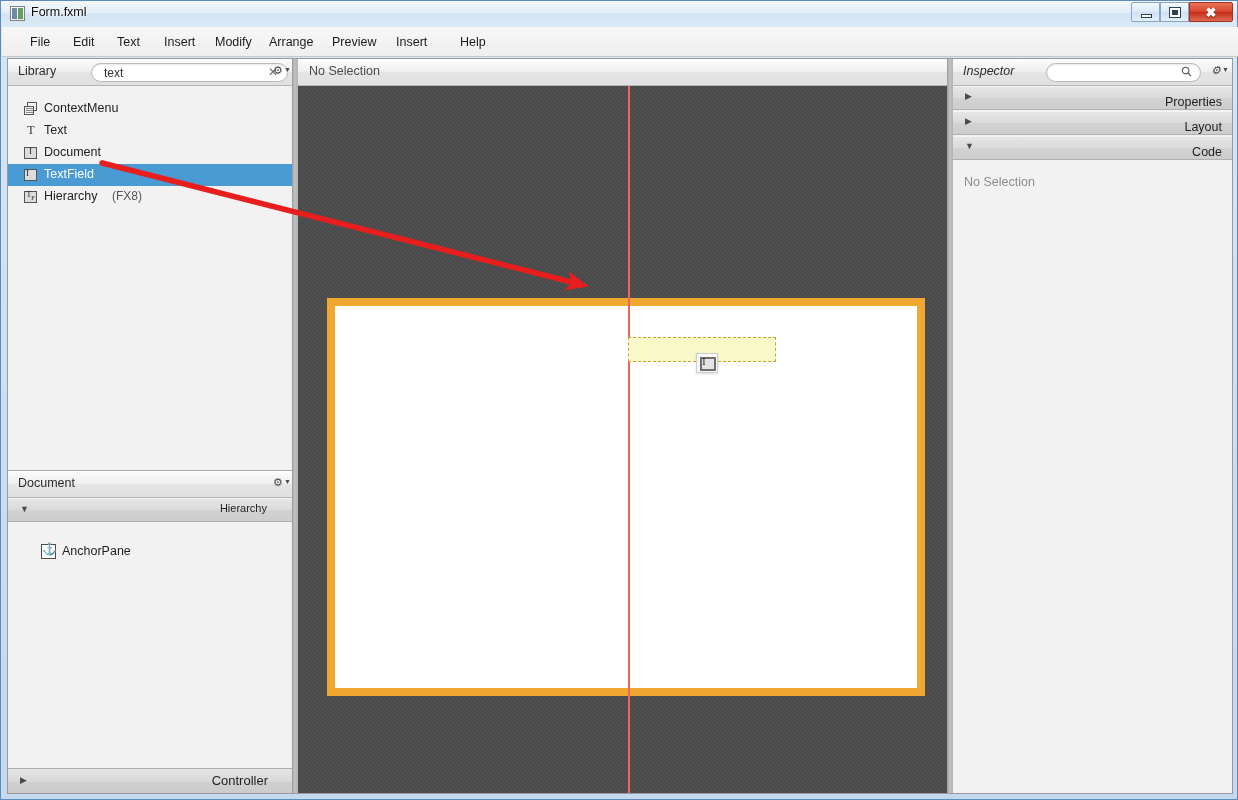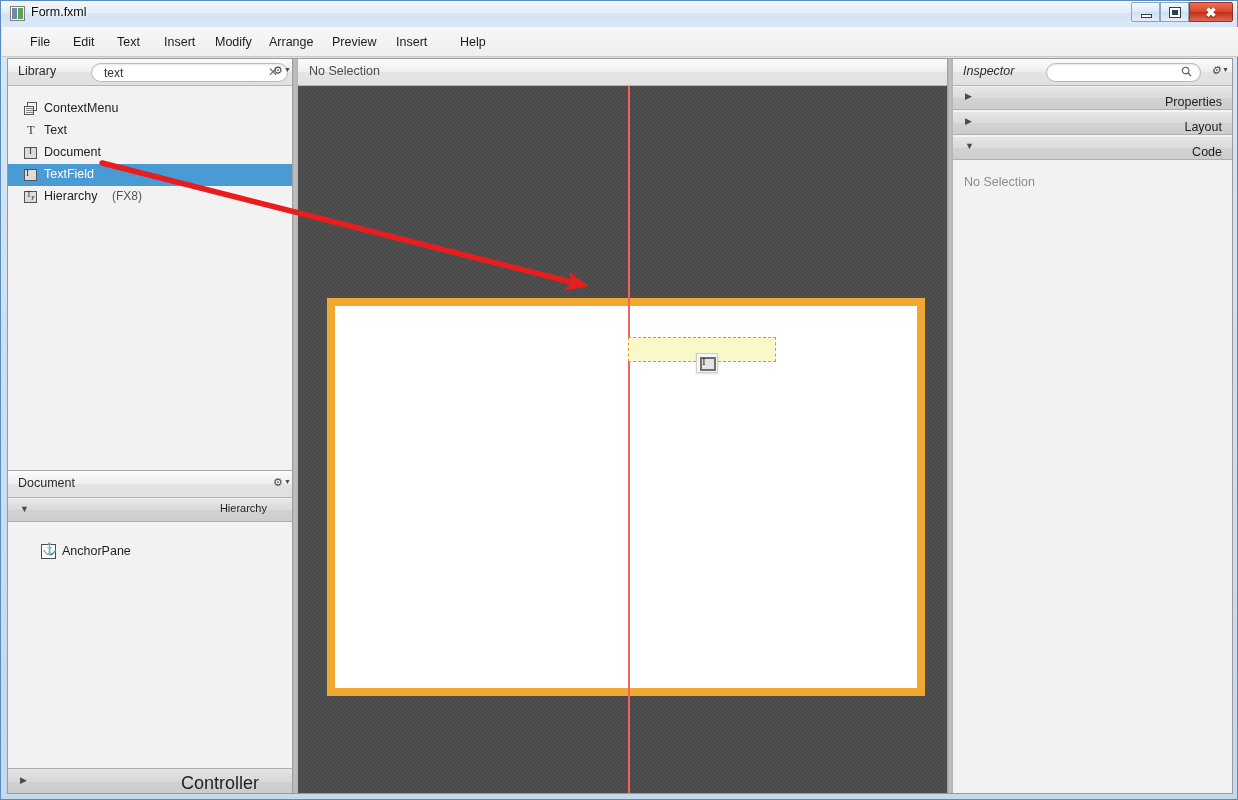--- a/index.html
+++ b/index.html
@@ -273,22 +273,22 @@
     background: linear-gradient(to bottom, #e4e4e4 0%, #d8d8d8 50%, #d0d0d0 51%, #cbcbcb 100%);
     border-top: 1px solid #aeaeae;
     box-sizing: border-box;
     cursor: default;
   }
   #controller-bar .tri {
     position: absolute; left: 12px; top: 6px;
     font-size: 9px; color: #4a4a4a;
   }
   #controller-bar .label {
-    position: absolute; right: 33px; top: 4px;
-    font-size: 18px; color: #1f1f1f;
+    position: absolute; right: 24px; top: 4px;
+    font-size: 13px; color: #1f1f1f;
   }
 
   
   .vsplit {
     position: absolute; top: 0;
     width: 6px; height: 734px;
     background: linear-gradient(to right, #9a9a9a, #c0c0c0 40%, #b4b4b4);
     cursor: col-resize;
   }
 

